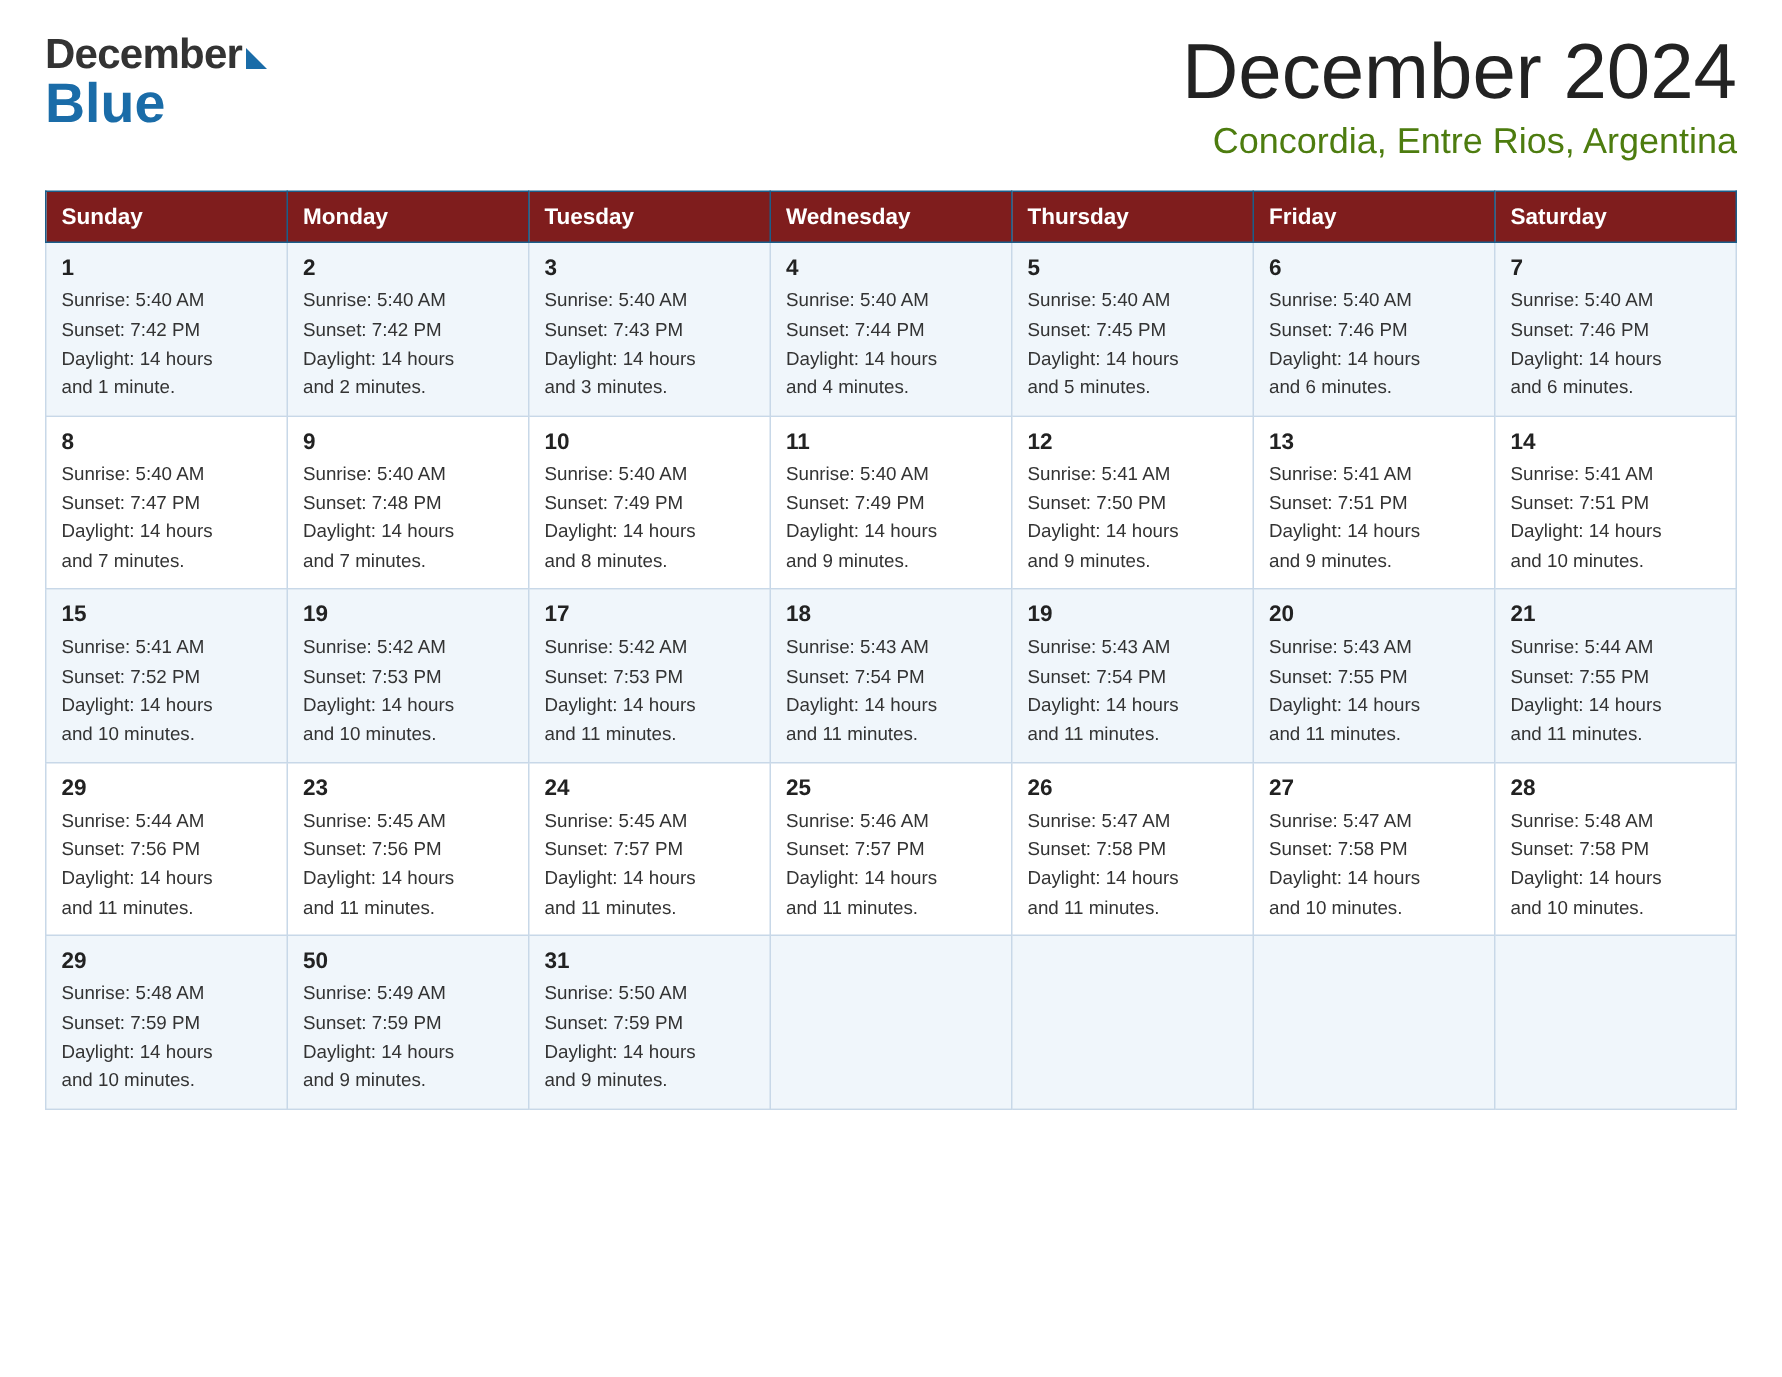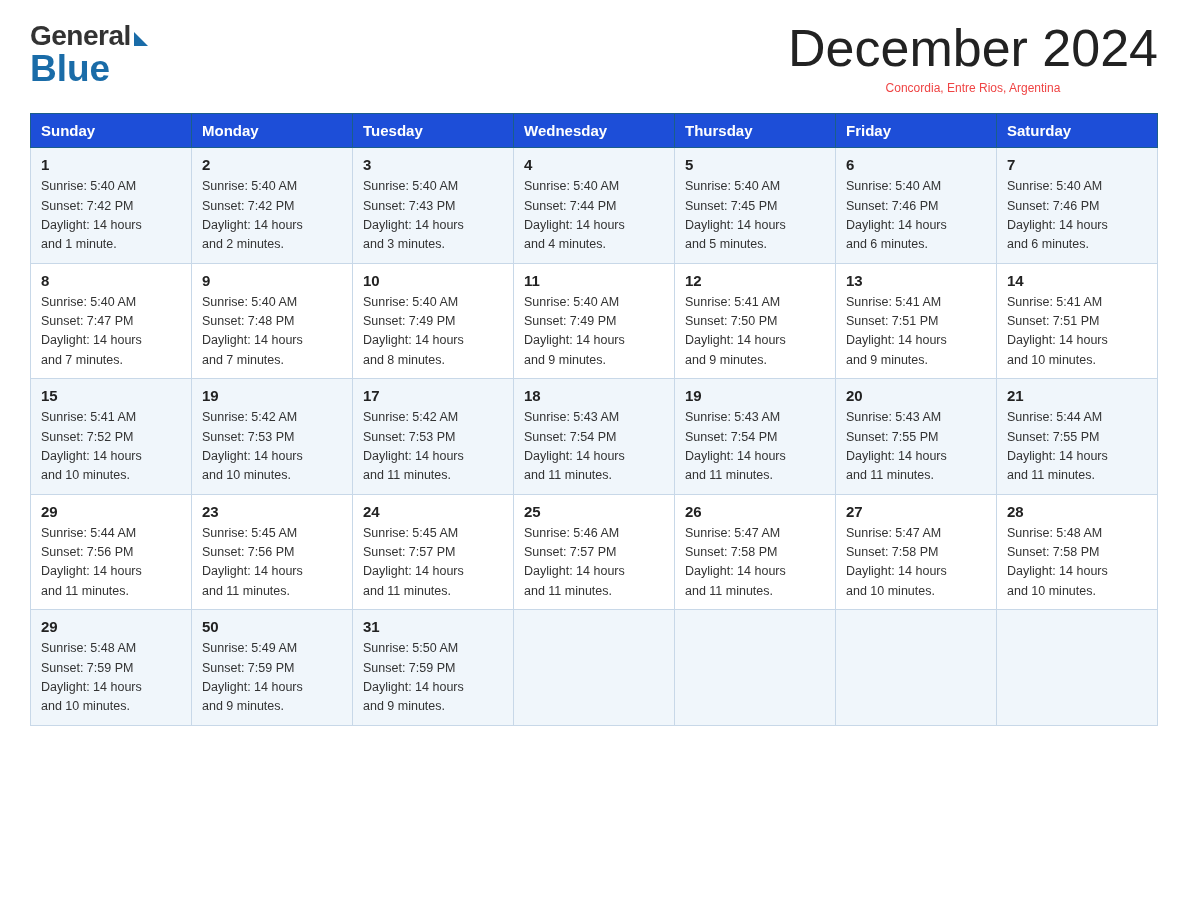--- a/index.html
+++ b/index.html
@@ -50,32 +50,31 @@
       text-align: right;
     }
     .month-year {
       font-size: 52px;
       font-weight: 300;
       color: #222;
       line-height: 1.1;
       text-align: right;
     }
     .location {
-      font-size: 12px;
-      color: #ef4444;
+      font-size: 24px;
+      color: #4d7c0f;
       margin-top: 4px;
-      text-align: center;
     }
     table {
       width: 100%;
       border-collapse: collapse;
       table-layout: fixed;
     }
     thead tr th {
-      background-color: #1d4ed8;
+      background-color: #7f1d1d;
       color: #fff;
       font-size: 15px;
       font-weight: 600;
       padding: 8px 10px;
       text-align: left;
       border: 1px solid #1a5e8a;
     }
     tbody tr td {
       vertical-align: top;
       padding: 8px 10px;
@@ -105,21 +104,21 @@
     .empty-cell {
       background-color: #f0f6fb;
     }
   </style>
 </head>
 <body>
 
 <div class="header-area">
   <div class="logo">
     <div class="logo-top">
-      <span class="logo-general">General</span>
+      <span class="logo-general">December</span>
       <div class="logo-triangle"></div>
     </div>
     <span class="logo-blue">Blue</span>
   </div>
   <div class="title-area">
     <div class="month-year">December 2024</div>
     <div class="location">Concordia, Entre Rios, Argentina</div>
   </div>
 </div>
 

